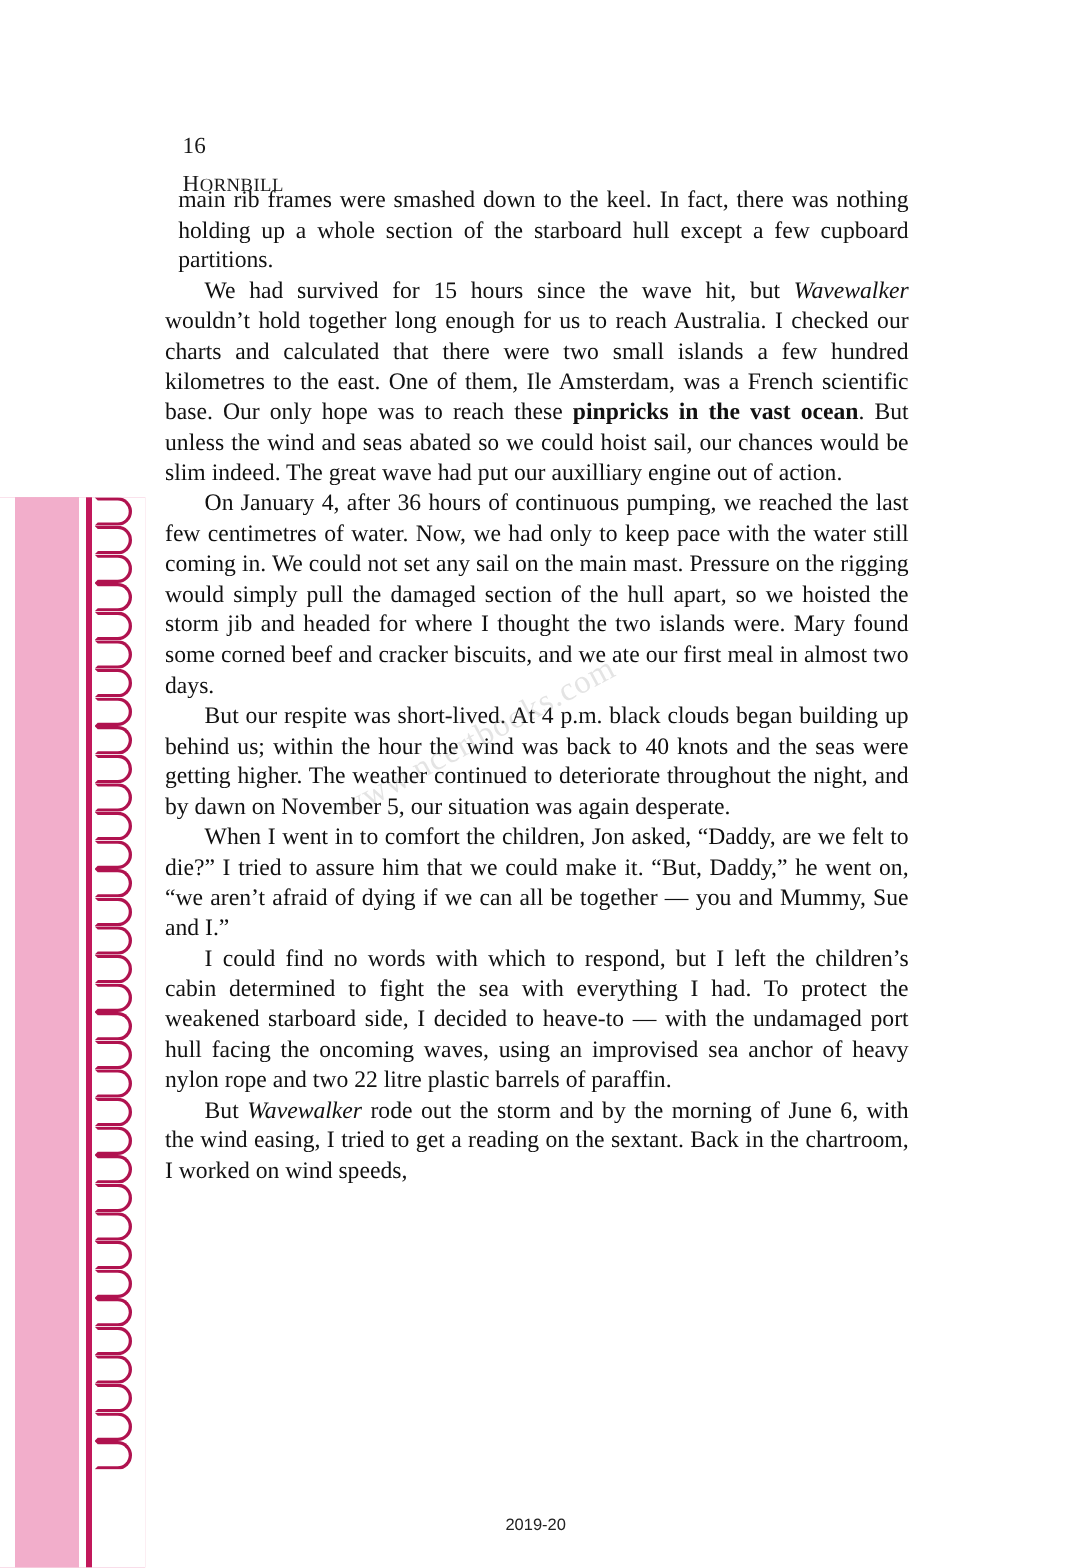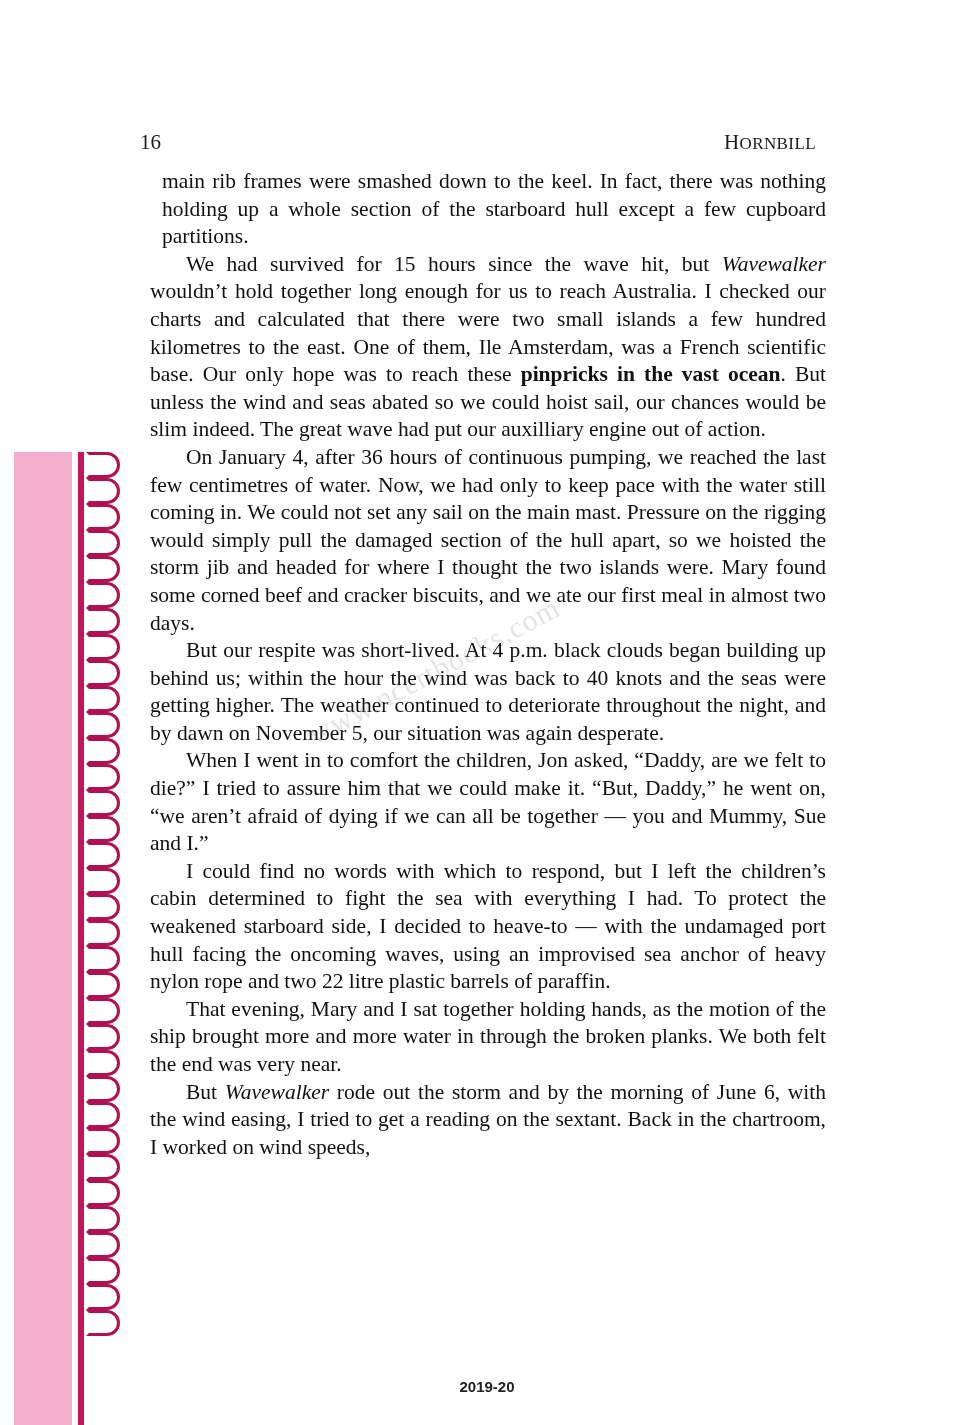--- a/index.html
+++ b/index.html
@@ -59,26 +59,27 @@
   
   .page {
     position: absolute;
     left: 0;
     top: 0;
     width: 974px;
     height: 1425px;
   }
   .header {
     position: absolute;
-    left: 140px;
+    left: 166px;
     top: 120px;
     width: 676px;
     display: flex;
     justify-content: space-between;
-    align-items: flex-end;
+    align-items: flex-start;
+    flex-direction: column;
   }
   .page-number {
     font-size: 21px;
     color: #1a1a1a;
   }
   .running-head {
     font-size: 17px;
     letter-spacing: 0.4px;
     color: #1a1a1a;
     margin-top: 10px;
@@ -130,21 +131,20 @@
 
   .footer {
     position: absolute;
     left: 0;
     top: 1378px;
     width: 974px;
     text-align: center;
     font-size: 15px;
     color: #222222;
     font-family: "Liberation Sans", sans-serif;
-    font-weight: bold;
   }
 </style>
 </head>
 <body>
 
 <div class="left-band">
   <div class="left-band-inner"></div>
   <div class="scallop-col">
       <div class="scallop" style="border-color: rgb(176, 18, 79) rgb(176, 18, 79) rgb(176, 18, 79) transparent;"></div>
       <div class="scallop" style="border-color: rgb(176, 18, 79) rgb(176, 18, 79) rgb(176, 18, 79) transparent;"></div>
@@ -190,21 +190,20 @@
     <div class="running-head"><span class="cap">H</span><span>ORNBILL</span></div>
   </div>
 
   <div class="body-text" id="body-text">
       <p class="noindent"><span>main rib frames were smashed down to the keel. In fact, there was nothing holding up a whole section of the starboard hull except a few cupboard partitions.</span></p>
       <p><span>We had survived for 15 hours since the wave hit, but </span><i>Wavewalker</i><span> wouldn’t hold together long enough for us to reach Australia. I checked our charts and calculated that there were two small islands a few hundred kilometres to the east. One of them, Ile Amsterdam, was a French scientific base. Our only hope was to reach these </span><b>pinpricks in the vast ocean</b><span>. But unless the wind and seas abated so we could hoist sail, our chances would be slim indeed. The great wave had put our auxilliary engine out of action.</span></p>
       <p><span>On January 4, after 36 hours of continuous pumping, we reached the last few centimetres of water. Now, we had only to keep pace with the water still coming in. We could not set any sail on the main mast. Pressure on the rigging would simply pull the damaged section of the hull apart, so we hoisted the storm jib and headed for where I thought the two islands were. Mary found some corned beef and cracker biscuits, and we ate our first meal in almost two days.</span></p>
       <p><span>But our respite was short-lived. At 4 p.m. black clouds began building up behind us; within the hour the wind was back to 40 knots and the seas were getting higher. The weather continued to deteriorate throughout the night, and by dawn on November 5, our situation was again desperate.</span></p>
       <p><span>When I went in to comfort the children, Jon asked, “Daddy, are we felt to die?” I tried to assure him that we could make it. “But, Daddy,” he went on, “we aren’t afraid of dying if we can all be together — you and Mummy, Sue and I.”</span></p>
       <p><span>I could find no words with which to respond, but I left the children’s cabin determined to fight the sea with everything I had. To protect the weakened starboard side, I decided to heave-to — with the undamaged port hull facing the oncoming waves, using an improvised sea anchor of heavy nylon rope and two 22 litre plastic barrels of paraffin.</span></p>
-      <p><span>That evening, Mary and I sat together holding hands, as the motion of the ship brought more and more water in through the broken planks. We both felt the end was very near.</span></p>
       <p><span>But </span><i>Wavewalker</i><span> rode out the storm and by the morning of June 6, with the wind easing, I tried to get a reading on the sextant. Back in the chartroom, I worked on wind speeds,</span></p>
     </div>
 
   <div class="watermark">www.ncertbooks.com</div>
 
   <div class="footer">2019-20</div>
 
 </div>
 
 </body></html>

